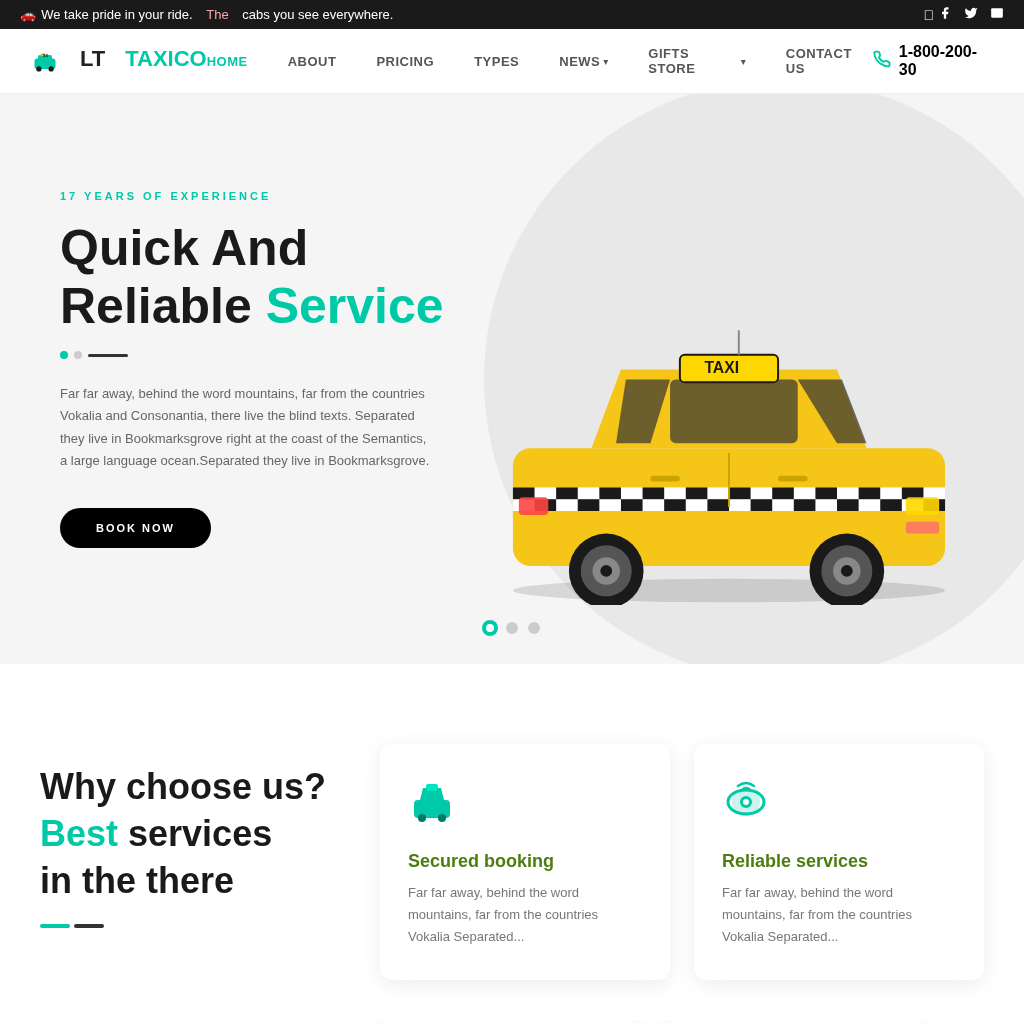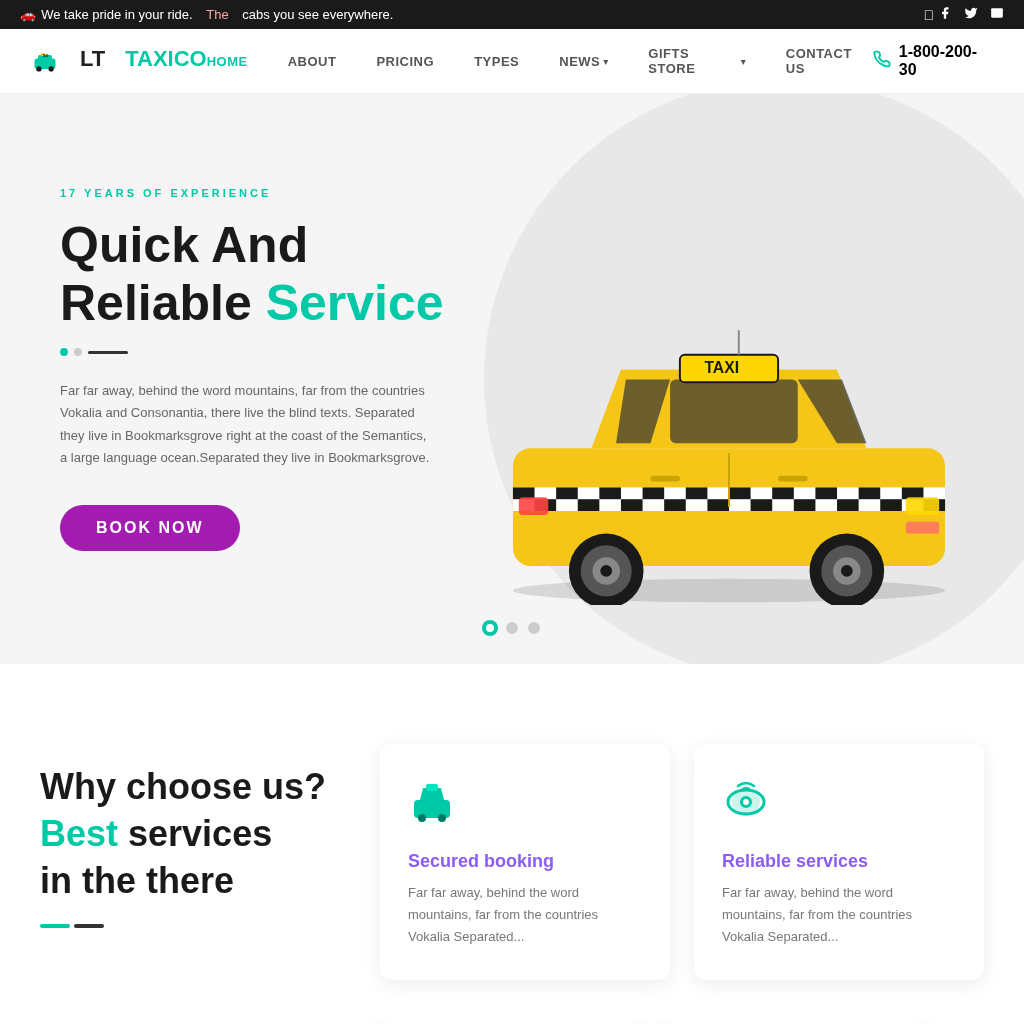--- a/index.html
+++ b/index.html
@@ -117,26 +117,26 @@
     .hero-divider .dot-gray { width: 8px; height: 8px; background: #ccc; border-radius: 50%; }
     .hero-divider .line { width: 40px; height: 3px; background: #333; border-radius: 2px; }
     .hero-desc {
       font-size: 13px;
       color: #666;
       line-height: 1.7;
       margin-bottom: 36px;
       max-width: 370px;
     }
     .btn-book {
-      background: #a21caf;
+      background: #000000;
       color: #fff;
       border: none;
       padding: 14px 36px;
       border-radius: 30px;
-      font-size: 16px;
+      font-size: 11px;
       font-weight: 700;
       letter-spacing: 2px;
       text-transform: uppercase;
       cursor: pointer;
     }
 
     
     .slider-dots {
       position: absolute;
       bottom: 30px;
@@ -203,21 +203,21 @@
     }
     .feature-icon {
       font-size: 40px;
       color: #00c9a7;
       margin-bottom: 18px;
       display: block;
     }
     .feature-title {
       font-size: 18px;
       font-weight: 700;
-      color: #8b5cf6;
+      color: #4d7c0f;
       margin-bottom: 10px;
     }
     .feature-desc {
       font-size: 13px;
       color: #777;
       line-height: 1.7;
     }
 
     
     .taxi-svg-container {

